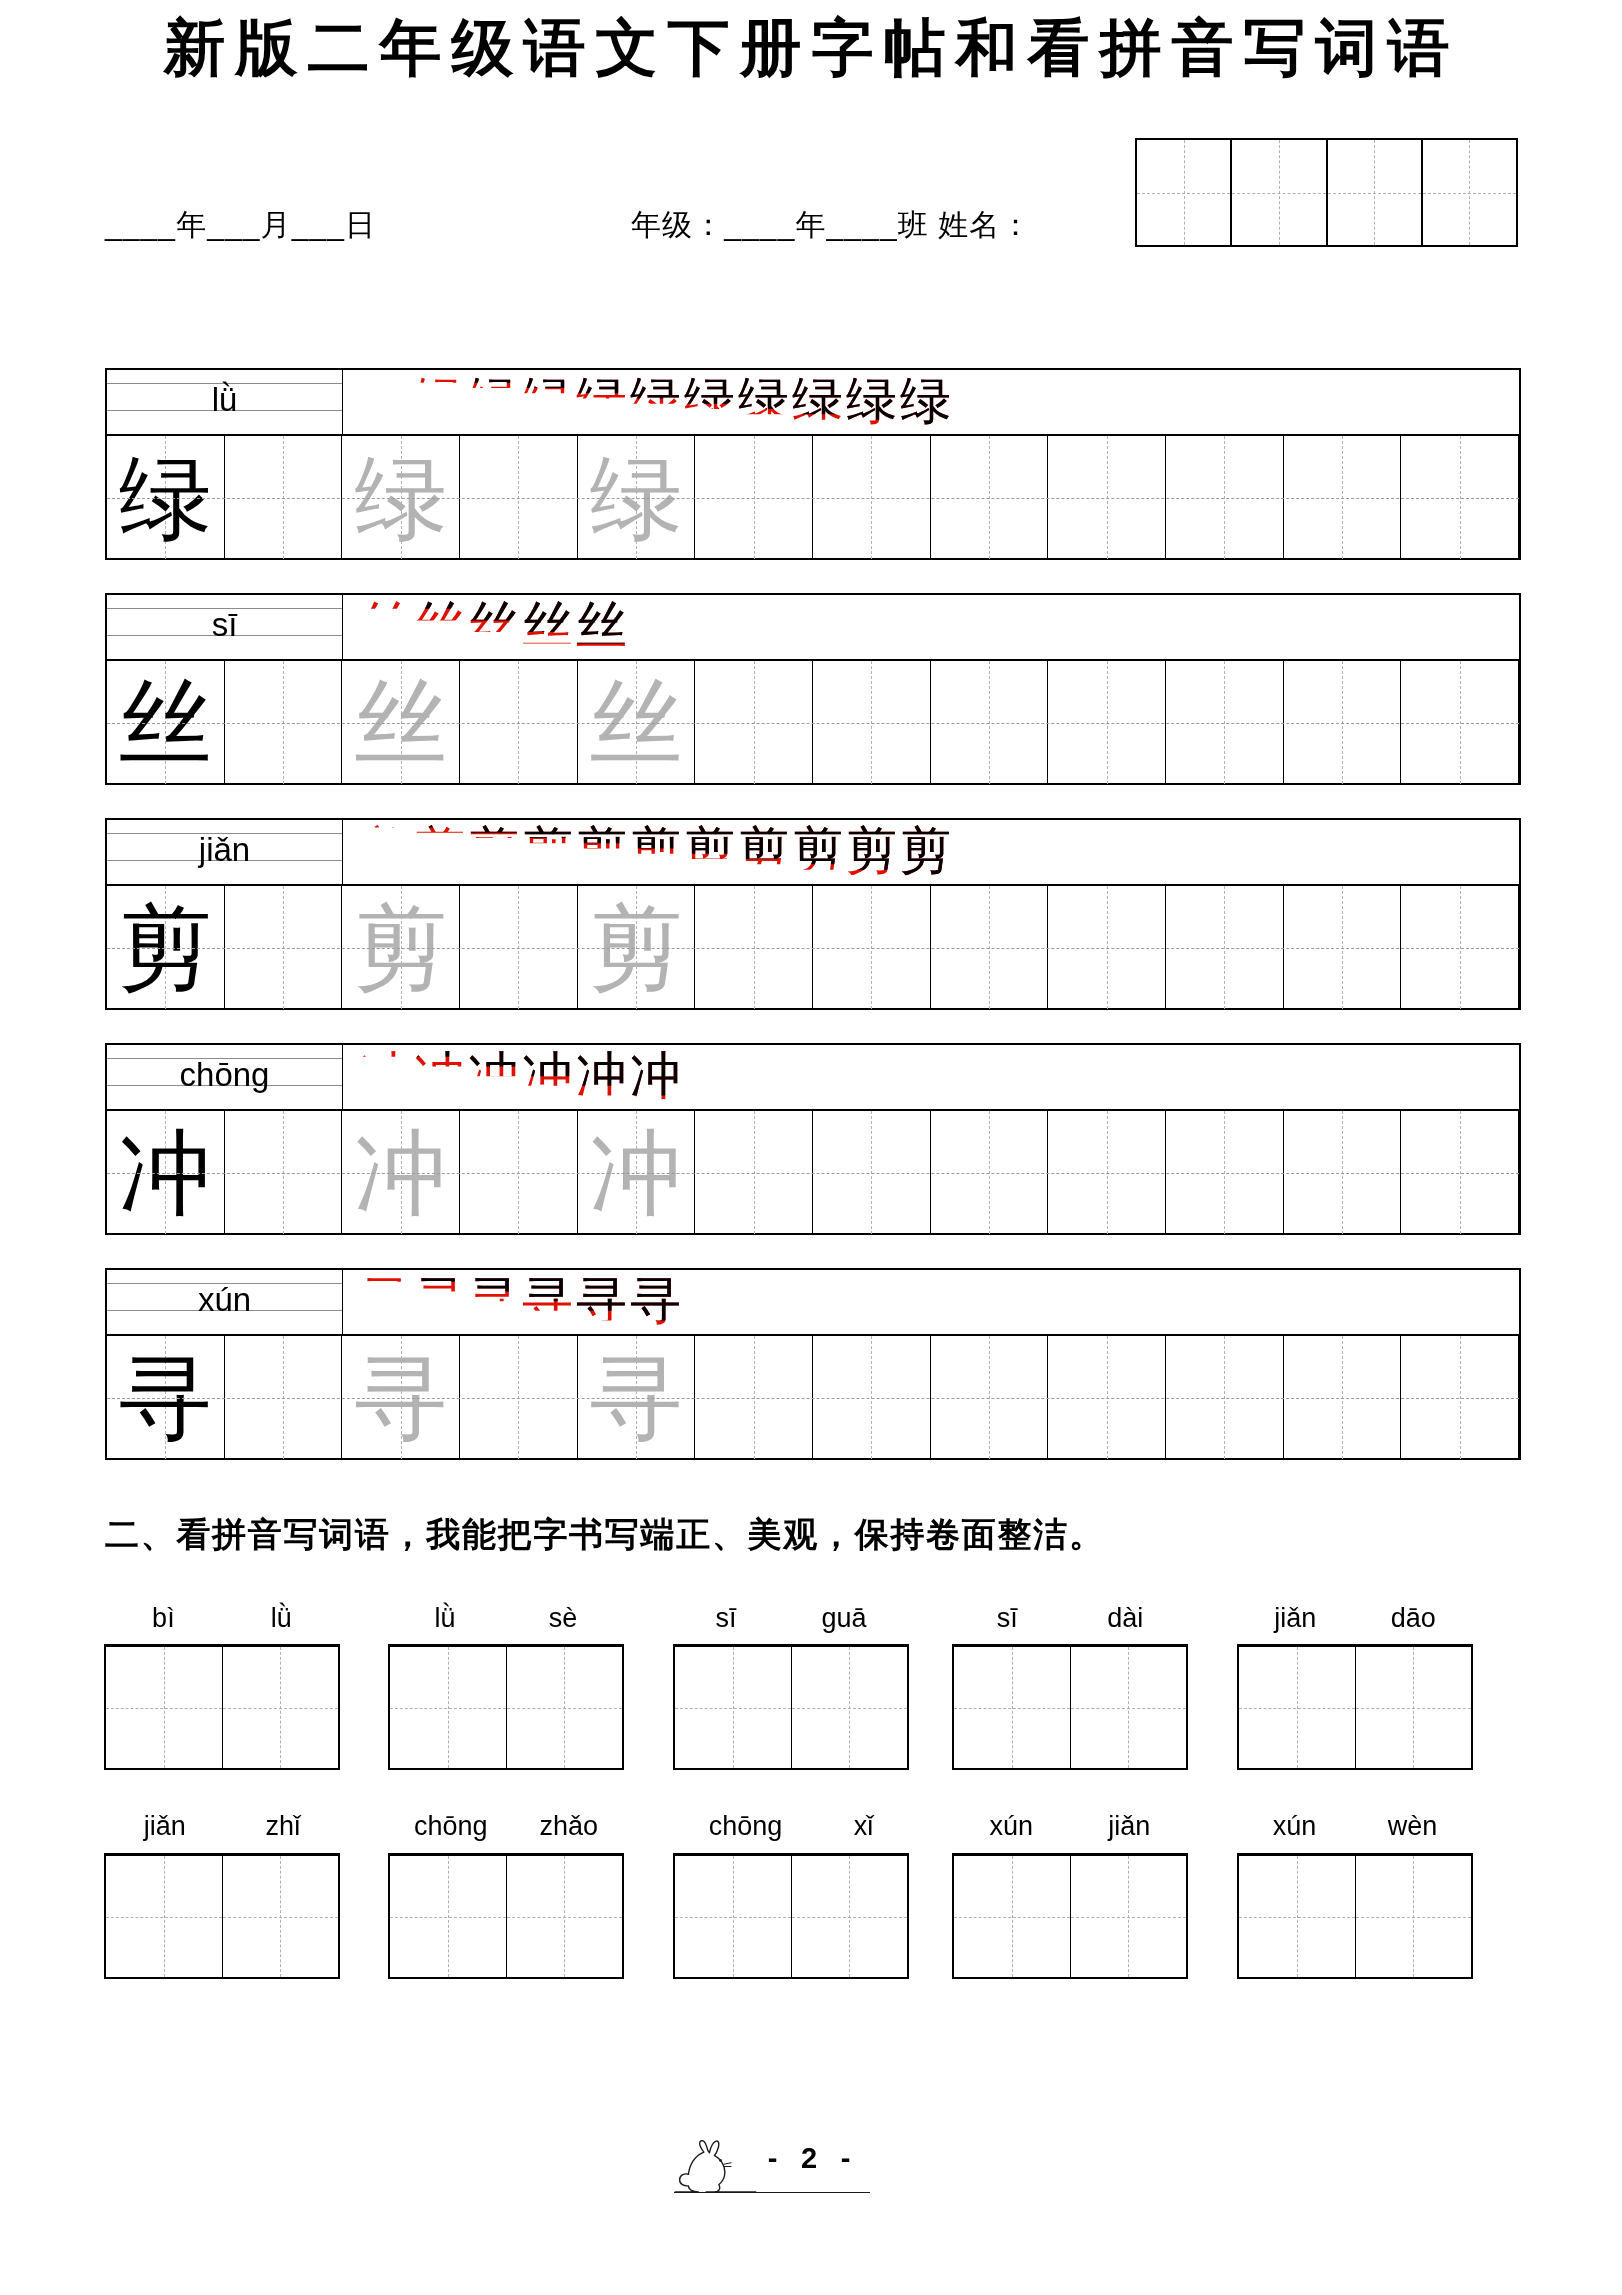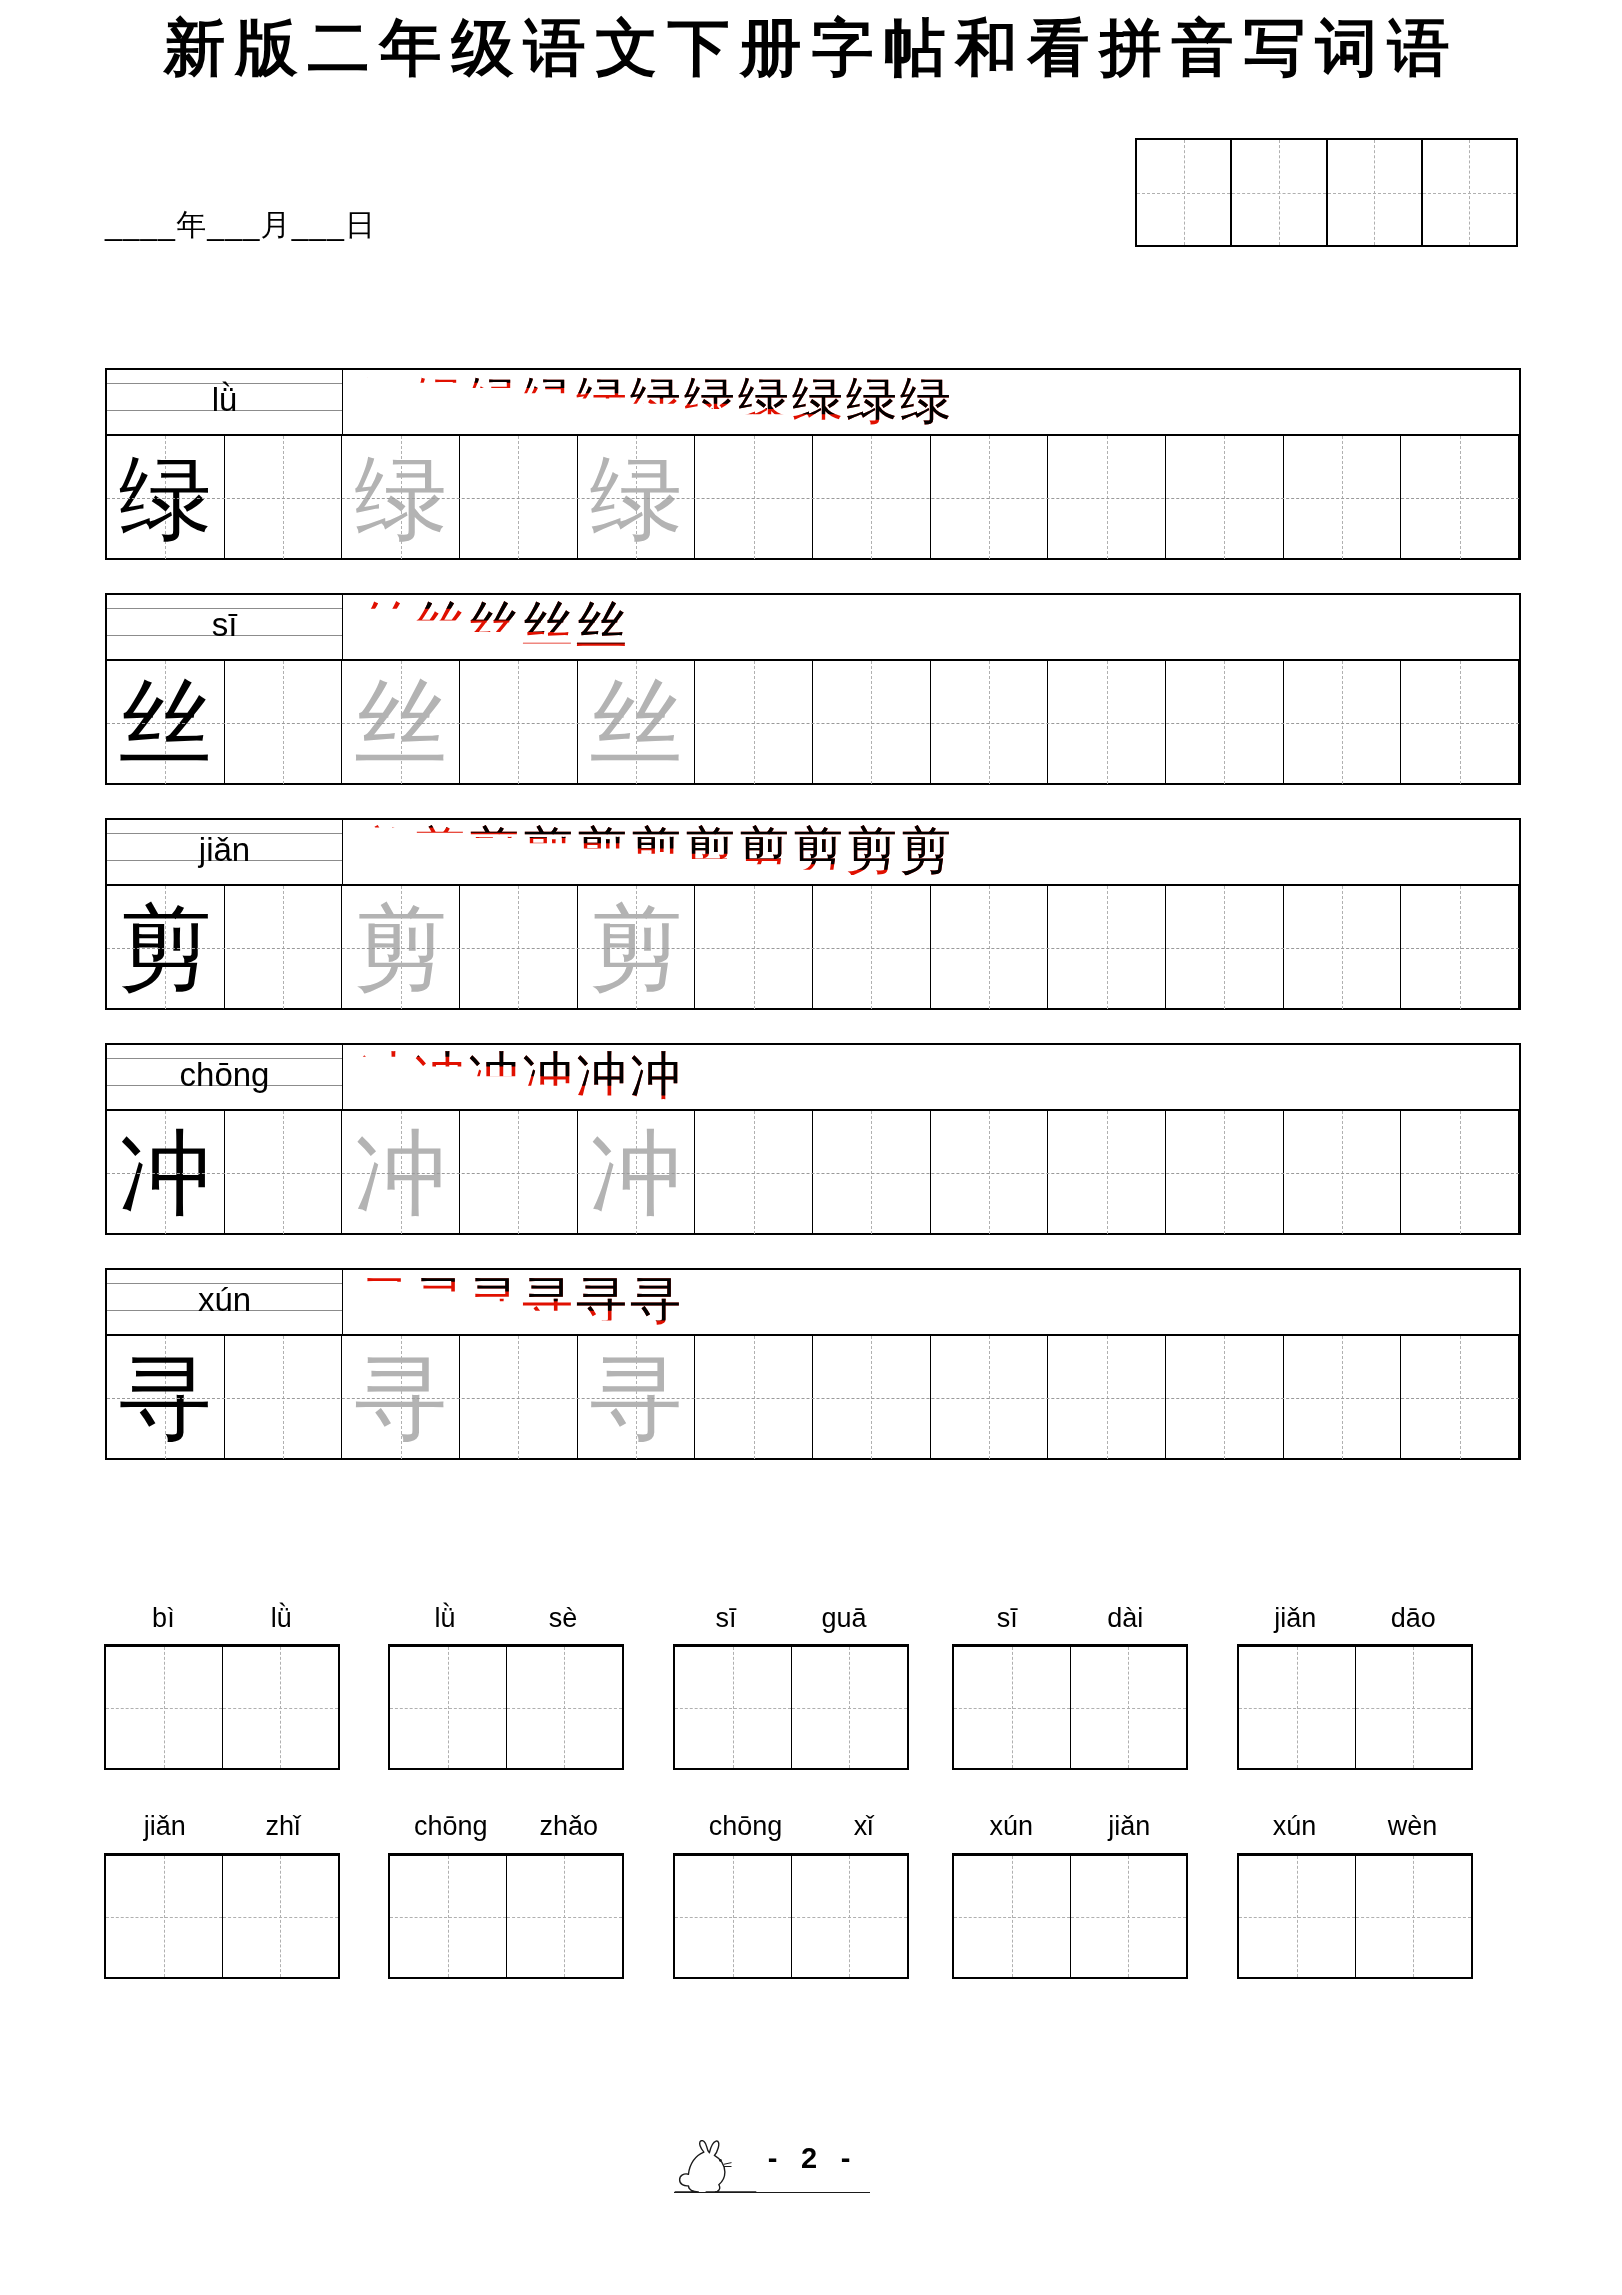--- a/index.html
+++ b/index.html
@@ -85,20 +85,21 @@
   }
 </style>
 </head>
 <body>
 
 <div id="page">
 
   <div class="doc-title">新版二年级语文下册字帖和看拼音写词语</div>
 
   <div class="date-line">____年___月___日</div>
+  <div class="class-line">年级：____年____班 姓名：</div>
 
   <div class="name-grid" id="name-grid">
       <div class="name-cell">
         <div class="vdash"></div>
         <div class="hdash"></div>
       </div>
       <div class="name-cell">
         <div class="vdash"></div>
         <div class="hdash"></div>
       </div>
@@ -530,20 +531,21 @@
             <div class="vdash"></div>
           </div>
           <div class="p-cell">
             <div class="vdash"></div>
           </div>
           <div class="row-hdash"></div>
         </div>
       </div>
     </div>
 
+  <div class="sec-heading" id="sec2-heading">二、看拼音写词语，我能把字书写端正、美观，保持卷面整洁。</div>
 
   <div id="wordarea">
       <div class="word-labels" style="left: 104px; top: 1598px; width: 236px;">
         <span>bì</span>
         <span>lǜ</span>
       </div>
       <div class="wordbox" style="left: 104px; top: 1644px;">
         <div class="w-cell">
           <div class="vdash"></div>
           <div class="hdash"></div>

